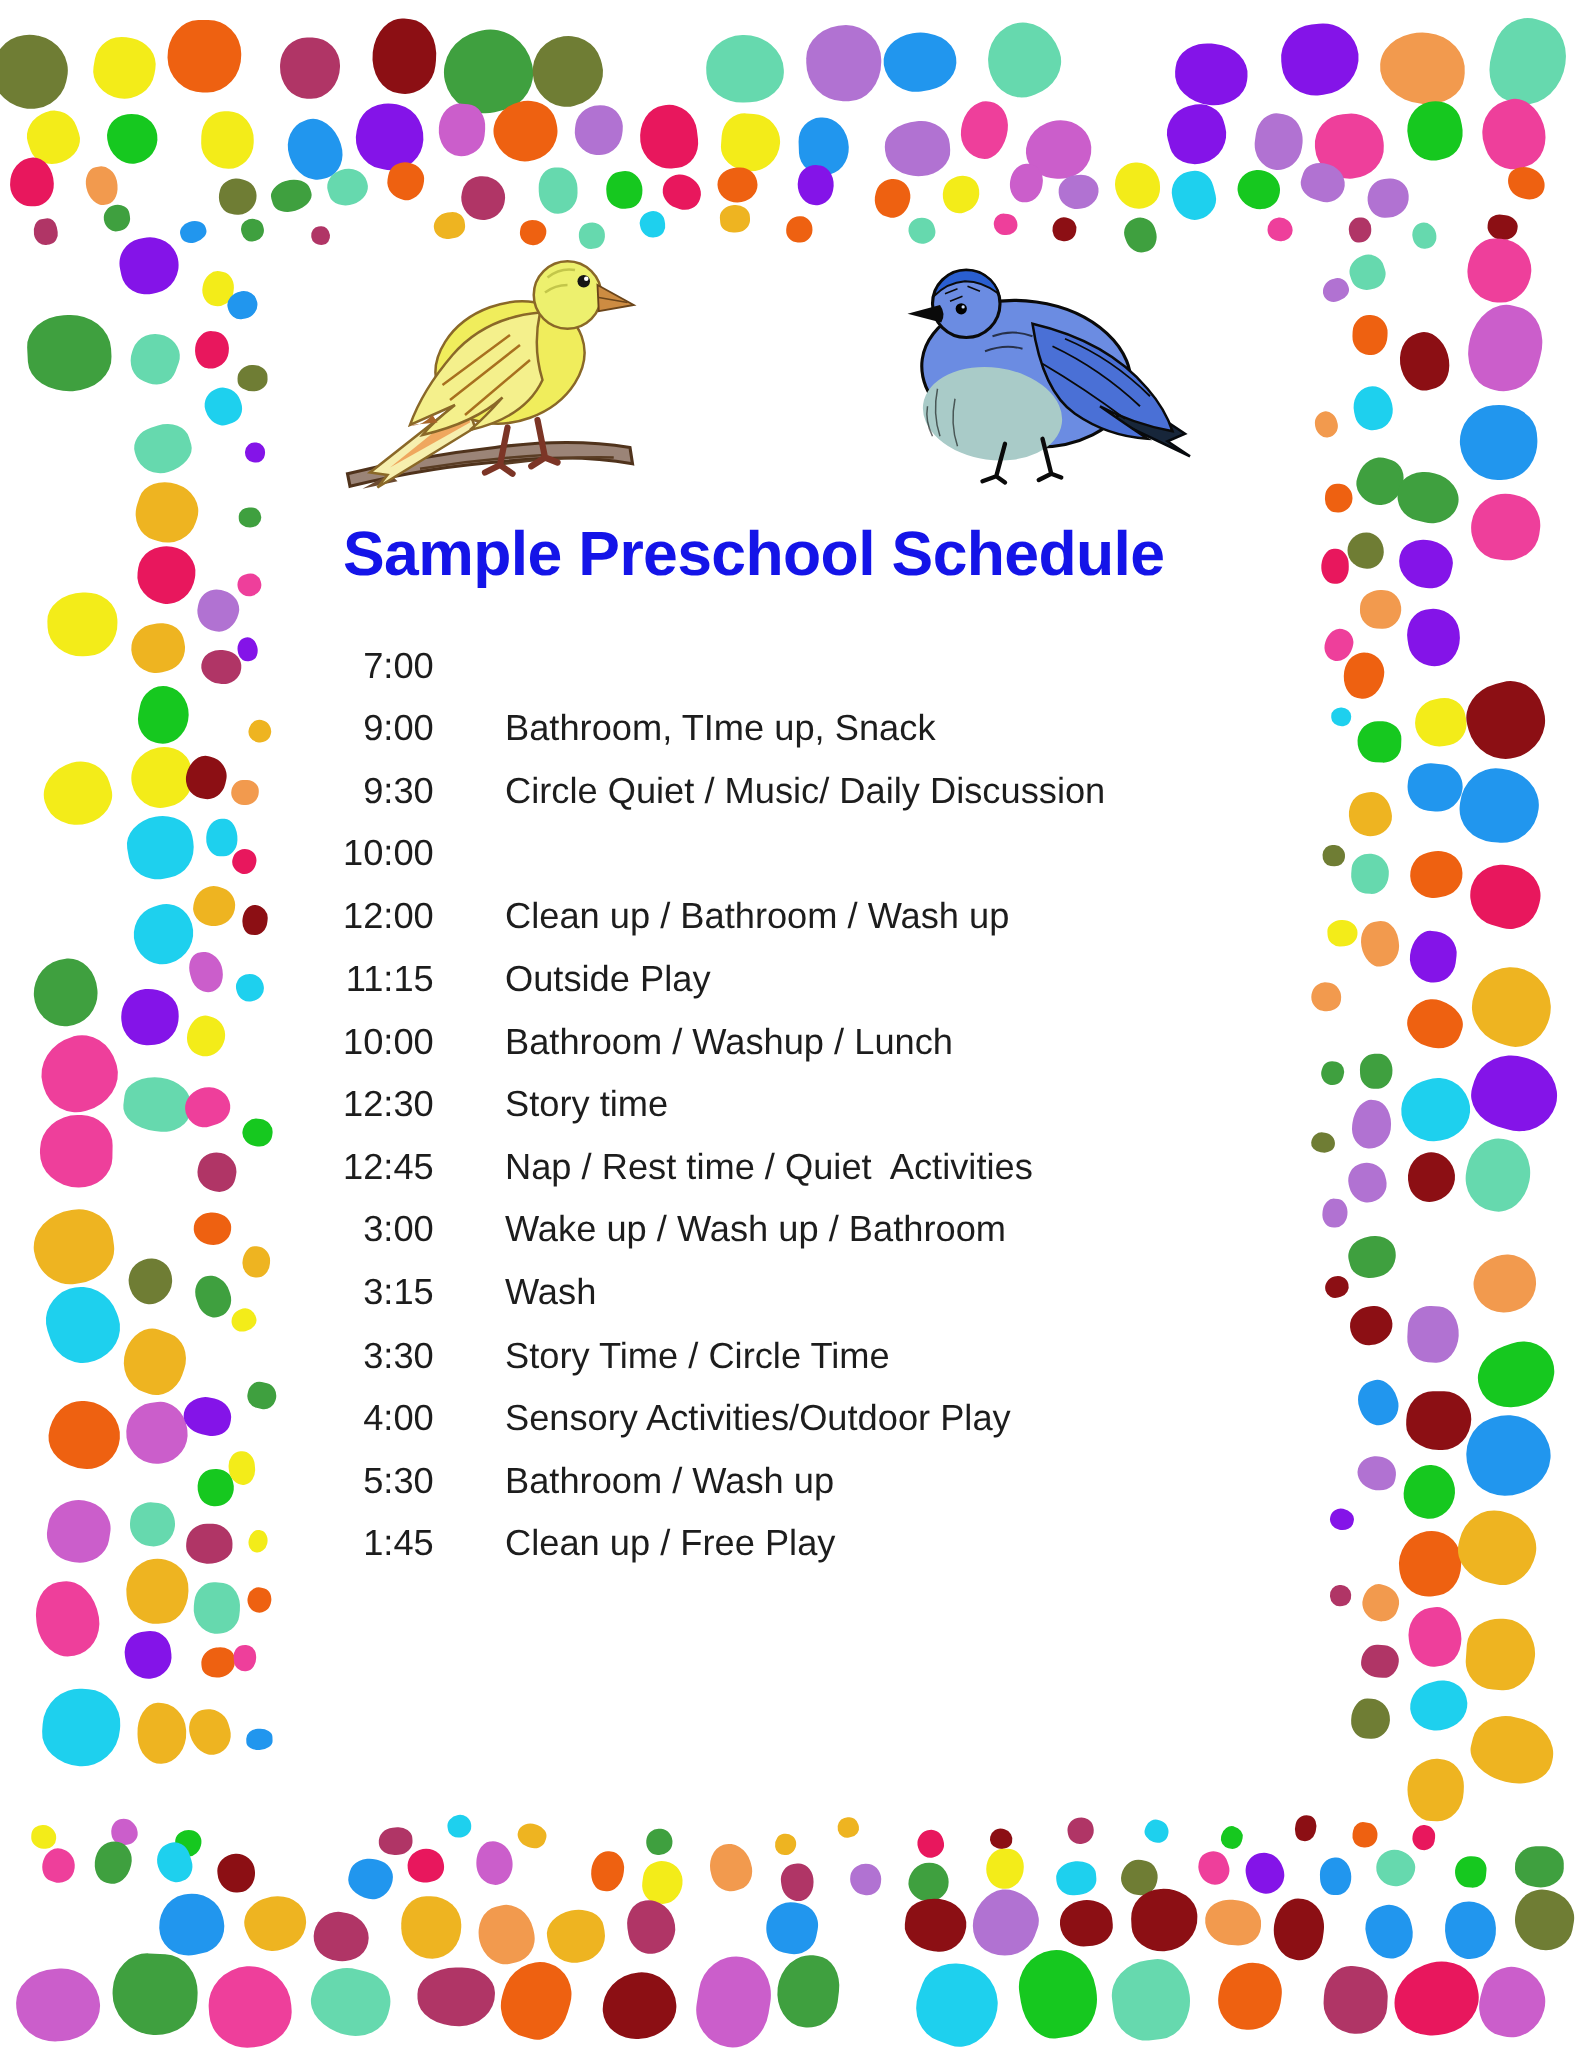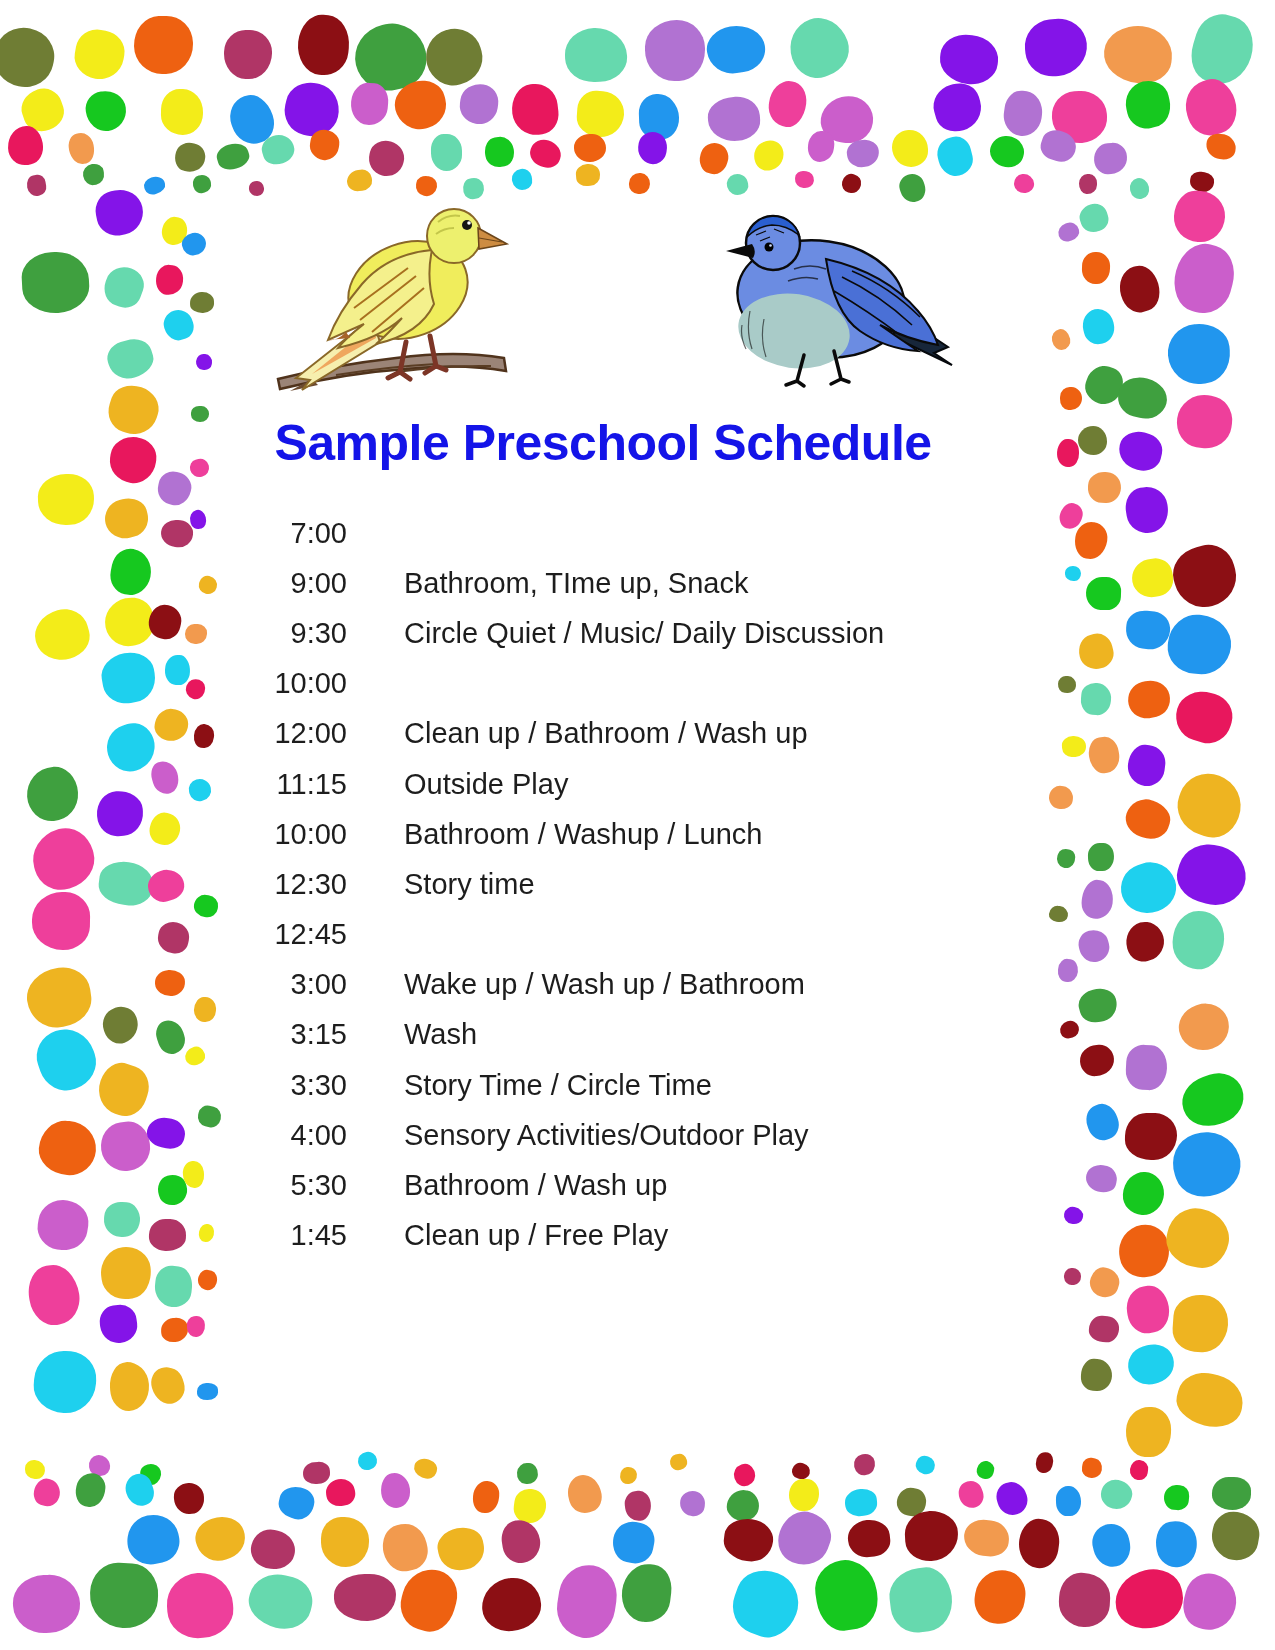--- a/index.html
+++ b/index.html
@@ -408,20 +408,21 @@
     <div class="srow">
       <div class="time">10:00</div>
       <div class="activity">Bathroom / Washup / Lunch</div>
     </div>
     <div class="srow">
       <div class="time">12:30</div>
       <div class="activity">Story time</div>
     </div>
     <div class="srow">
       <div class="time">12:45</div>
+      <div class="activity">Nap / Rest time / Quiet  Activities</div>
     </div>
     <div class="srow">
       <div class="time">3:00</div>
       <div class="activity">Wake up / Wash up / Bathroom</div>
     </div>
     <div class="srow">
       <div class="time">3:15</div>
       <div class="activity">Wash</div>
     </div>
     <div class="srow">

